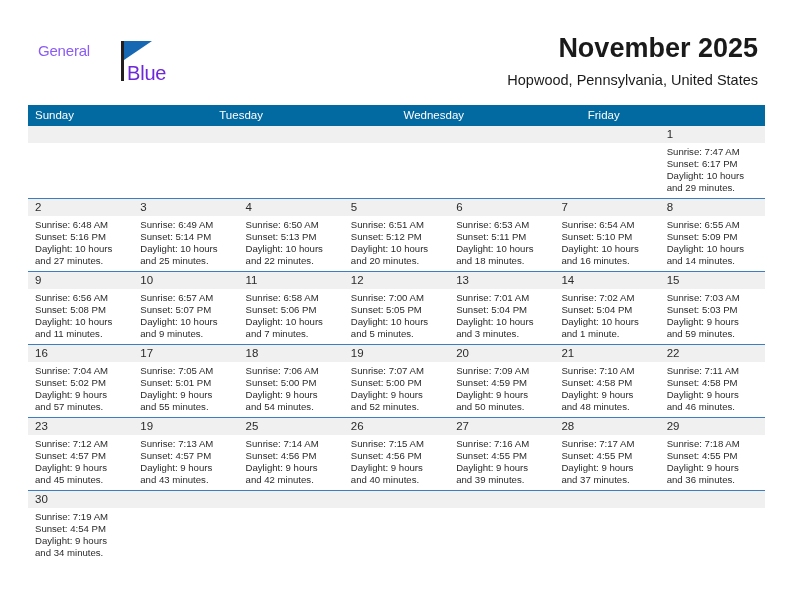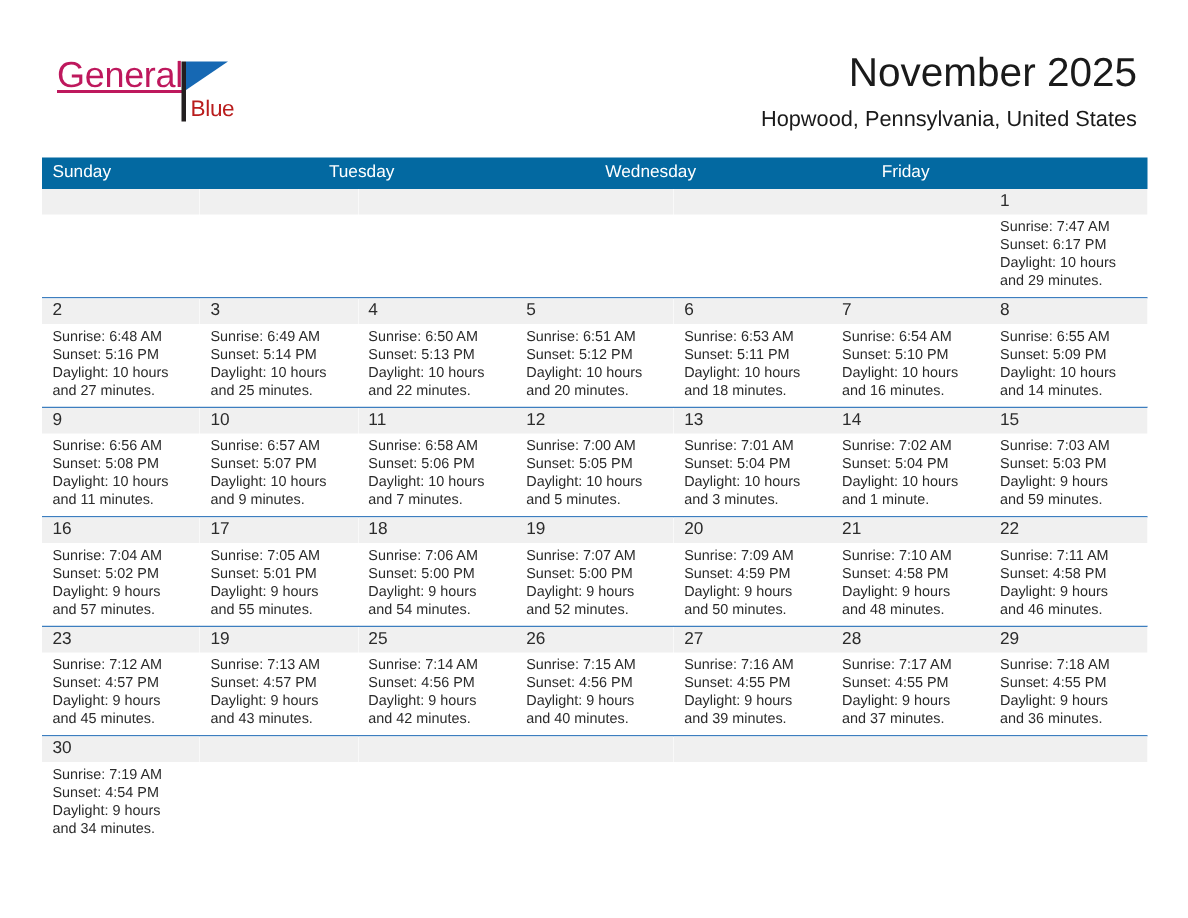--- a/index.html
+++ b/index.html
@@ -37,25 +37,24 @@
   }
   .brand-row1 {
     position: relative;
     height: 26px;
     line-height: 26px;
   }
   .brand-general {
     position: absolute;
     left: 0;
     top: 0;
-    font-size: 24px;
-    color: #be185d;
+    font-size: 15px;
+    color: #8b5cf6;
     letter-spacing: -0.2px;
     line-height: 26px;
-    text-decoration: underline;
   }
   .brand-tri {
     position: absolute;
     left: 86px;
     top: 3px;
     width: 0;
     height: 0;
     border-left: 28px solid #1668b3;
     border-bottom: 19px solid transparent;
   }
@@ -64,37 +63,37 @@
     left: 83px;
     top: 3px;
     width: 3px;
     height: 40px;
     background: #231f20;
   }
   .brand-blue {
     position: absolute;
     left: 89px;
     top: 22px;
-    font-size: 15px;
-    color: #b91c1c;
+    font-size: 20px;
+    color: #6d28d9;
     line-height: 26px;
     letter-spacing: -0.2px;
   }
 
   .title-block {
     position: absolute;
     right: 34px;
     top: 32px;
     text-align: right;
   }
   .cal-title {
     font-size: 27px;
     color: #1a1a1a;
     line-height: 32px;
-    font-weight: normal;
+    font-weight: bold;
     margin: 0;
     white-space: nowrap;
   }
   .cal-subtitle {
     font-size: 14.5px;
     color: #1a1a1a;
     line-height: 20px;
     margin: 6px 0 0 0;
     white-space: nowrap;
     text-align: center;

